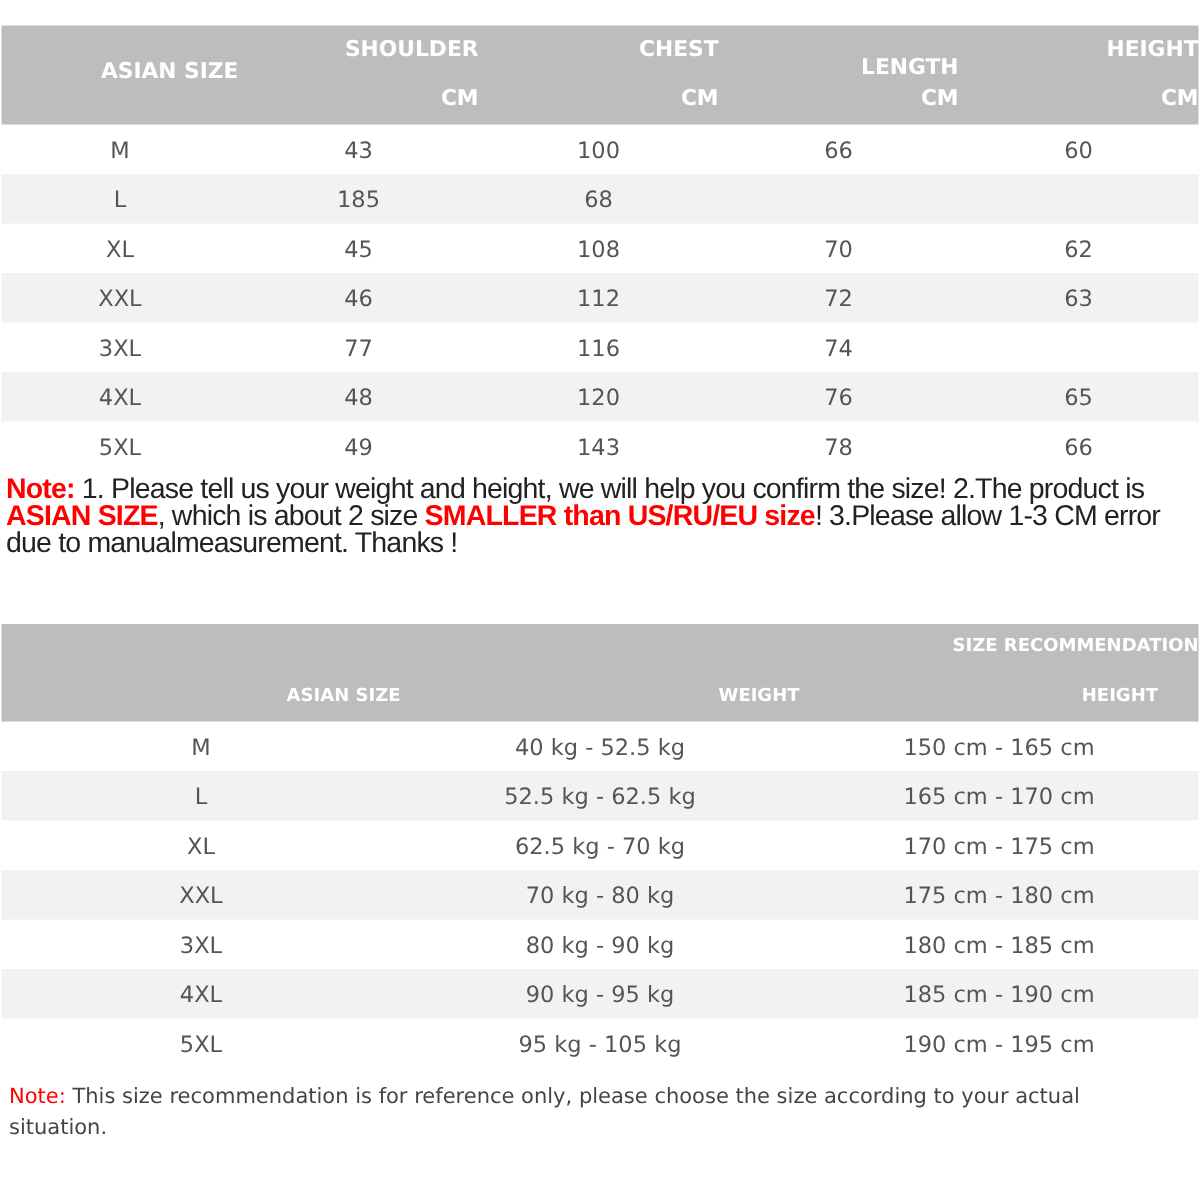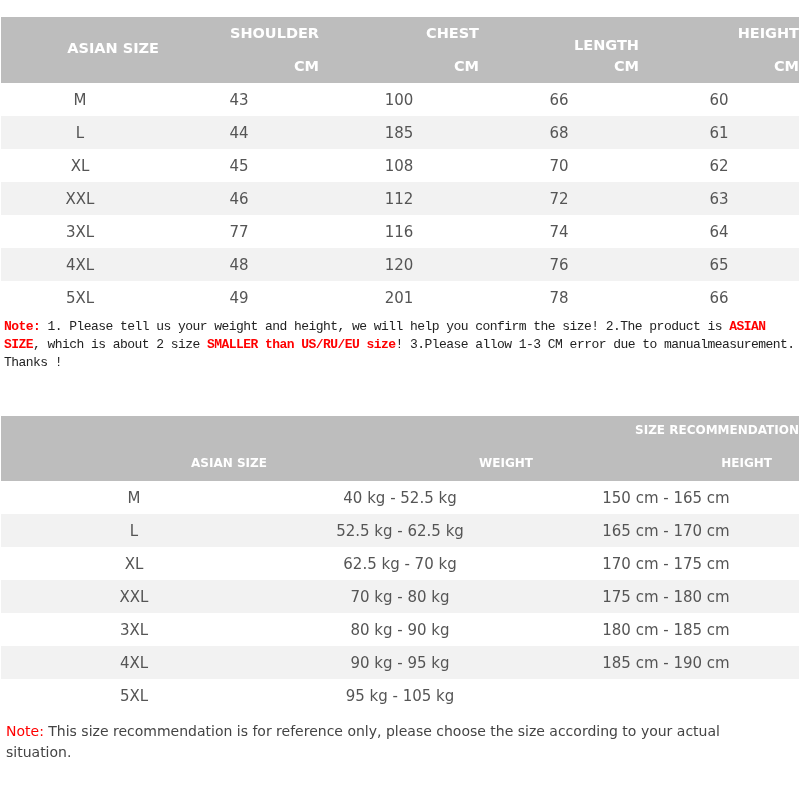--- a/index.html
+++ b/index.html
@@ -11,21 +11,21 @@
     .row > div { text-align: center; }
     
     #t1 { top: 17px; }
     #t1 .hdr { height: 66px; font-size: 14.5px; }
     .h1col { position: absolute; text-align: right; }
     .c1 { width: 158px; } .c2 { width: 160px; } .c3 { width: 160px; } .c4 { width: 160px; } .c5 { width: 160px; }
     
     #t2 { top: 416px; }
     #t2 .hdr { height: 65px; font-size: 12px; }
     .d1 { width: 266px; } .d2 { width: 266px; } .d3 { width: 266px; }
-    .note1 { position: absolute; top: 318px; left: 4px; width: 795px; font-family: Liberation Mono, monospace; font-size: 13px; line-height: 18px; color: #222222; letter-spacing: -0.55px; }
+    .note1 { position: absolute; top: 318px; left: 4px; width: 795px; font-family: Liberation Sans, sans-serif; font-size: 19px; line-height: 18px; color: #222222; letter-spacing: -0.55px; }
     .red { color: #ff0000; font-weight: bold; }
     .note2 { position: absolute; top: 721px; left: 6px; width: 780px; font-size: 14px; line-height: 21px; color: #444444; }
     .note2 .red { font-weight: normal; }
   </style>
 </head>
 <body>
 
 <div class="tbl" id="t1">
   <div class="hdr">
     <div class="h1col" style="left:0;width:158px;top:23px;">ASIAN SIZE</div>
@@ -40,57 +40,54 @@
   </div>
   <div class="row">
     <div class="c1">M</div>
     <div class="c2">43</div>
     <div class="c3">100</div>
     <div class="c4">66</div>
     <div class="c5">60</div>
   </div>
   <div class="row shade">
     <div class="c1">L</div>
-    <div class="c2">44</div>
     <div class="c3">185</div>
     <div class="c4">68</div>
-    <div class="c5">61</div>
   </div>
   <div class="row">
     <div class="c1">XL</div>
     <div class="c2">45</div>
     <div class="c3">108</div>
     <div class="c4">70</div>
     <div class="c5">62</div>
   </div>
   <div class="row shade">
     <div class="c1">XXL</div>
     <div class="c2">46</div>
     <div class="c3">112</div>
     <div class="c4">72</div>
     <div class="c5">63</div>
   </div>
   <div class="row">
     <div class="c1">3XL</div>
     <div class="c2">77</div>
     <div class="c3">116</div>
     <div class="c4">74</div>
-    <div class="c5">64</div>
   </div>
   <div class="row shade">
     <div class="c1">4XL</div>
     <div class="c2">48</div>
     <div class="c3">120</div>
     <div class="c4">76</div>
     <div class="c5">65</div>
   </div>
   <div class="row">
     <div class="c1">5XL</div>
     <div class="c2">49</div>
-    <div class="c3">201</div>
+    <div class="c3">143</div>
     <div class="c4">78</div>
     <div class="c5">66</div>
   </div>
 </div>
 
 <div class="note1"><span class="red">Note:</span><span> 1. Please tell us your weight and height, we will help you confirm the size!  2.The product is </span><span class="red">ASIAN SIZE</span><span>, which is about 2 size </span><span class="red">SMALLER than US/RU/EU size</span><span>! 3.Please allow 1-3 CM error due to manualmeasurement.  Thanks !</span></div>
 
 <div class="tbl" id="t2">
   <div class="hdr">
     <div class="h1col" style="left:0;width:798px;top:7px;">SIZE RECOMMENDATION</div>
@@ -124,16 +121,17 @@
     <div class="d3">180 cm - 185 cm</div>
   </div>
   <div class="row shade">
     <div class="d1">4XL</div>
     <div class="d2">90 kg - 95 kg</div>
     <div class="d3">185 cm - 190 cm</div>
   </div>
   <div class="row">
     <div class="d1">5XL</div>
     <div class="d2">95 kg - 105 kg</div>
+    <div class="d3">190 cm - 195 cm</div>
   </div>
 </div>
 
 <div class="note2"><span class="red">Note:</span><span> This size recommendation is for reference only, please choose the size according to your actual situation.</span></div>
 
 </body></html>

